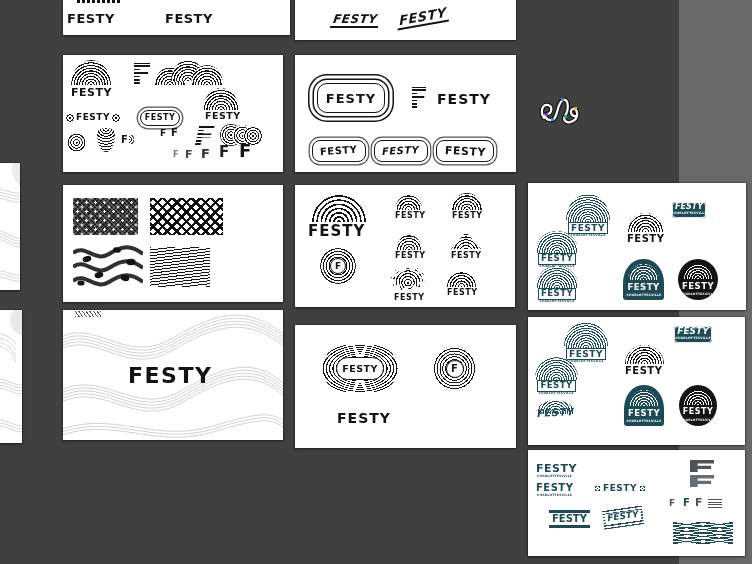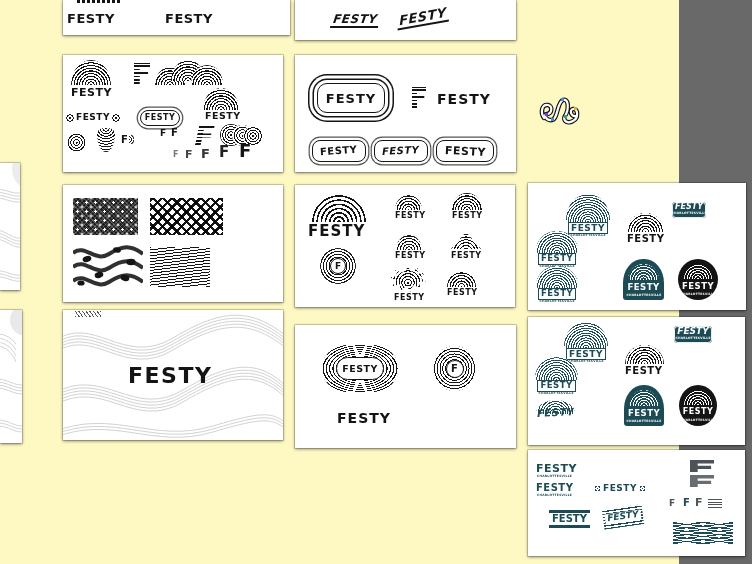--- a/index.html
+++ b/index.html
@@ -1,18 +1,18 @@
 <!DOCTYPE html>
 <html><head>
 <meta charset="utf-8">
 <style>
   html,body{margin:0;padding:0}
   body{width:752px;height:564px;background:#696969;overflow:hidden;
        font-family:"DejaVu Sans","Liberation Sans",sans-serif}
-  #canvas{position:relative;width:679px;height:564px;background:#fef9c3}
+  #canvas{position:relative;width:679px;height:564px;background:#404040}
 
   .board{position:absolute;background:#fff;overflow:hidden;
          box-shadow:0 1px 3px rgba(0,0,0,.5),0 0 0 1px rgba(0,0,0,.15)}
   .abs{position:absolute}
 
   
   .wm{position:absolute;font-weight:800;color:#141414;line-height:1;
       white-space:nowrap;letter-spacing:.5px}
   .tl{color:#1d4b55}
   .script{font-style:italic;transform:skew(-8deg);border-bottom:2px solid #141414;

